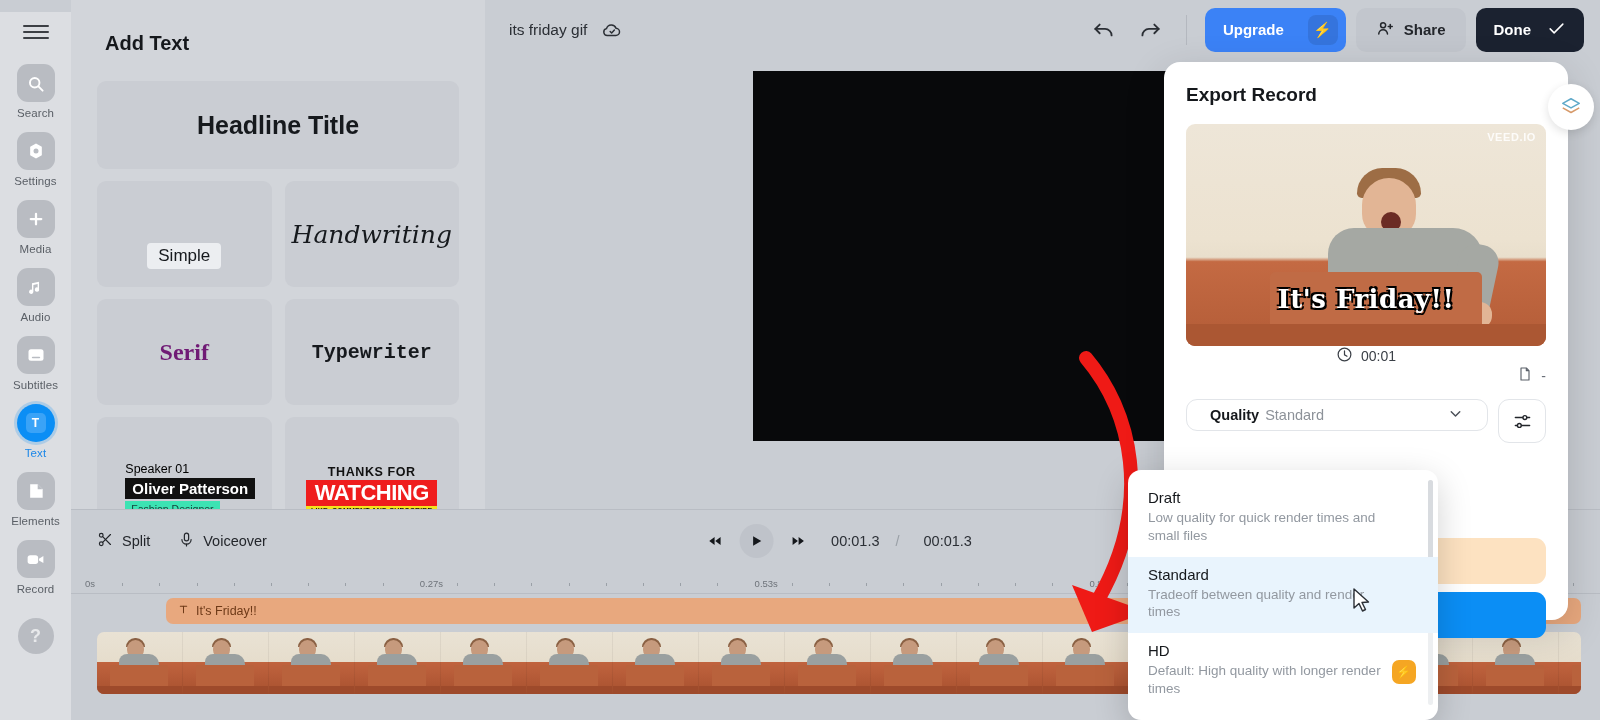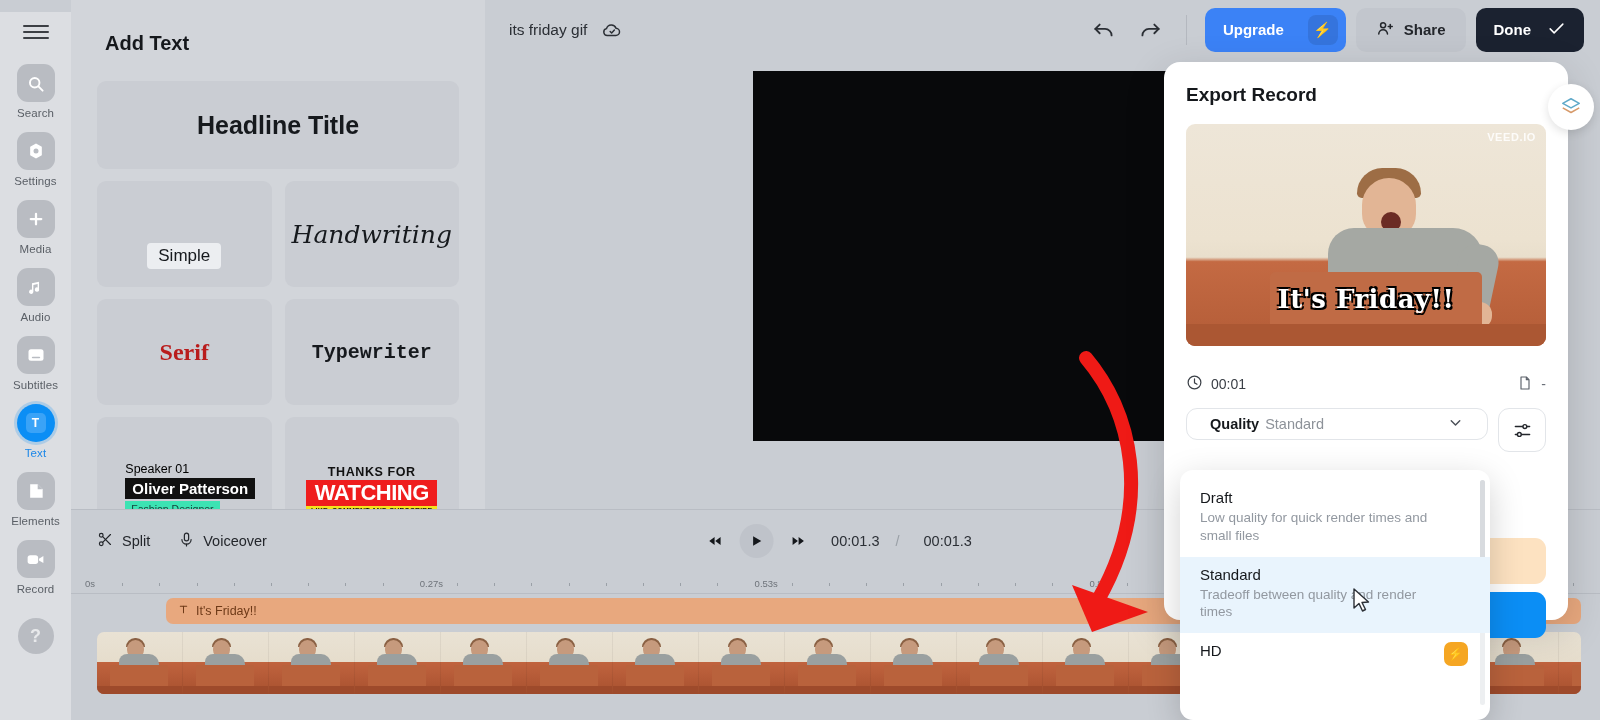--- a/index.html
+++ b/index.html
@@ -41,21 +41,21 @@
   .t-card {
     background:#cacdd3; border-radius:9px; display:flex; align-items:center; justify-content:center;
     cursor:pointer; overflow:hidden; position:relative;
   }
   .t-full { height: 88px; margin-bottom: 12px; }
   .t-row { display:flex; gap:13px; margin-bottom:12px; }
   .t-half { flex:1; height: 106px; }
   .f-headline { font-size:25px; font-weight:700; color:#16191d; }
   .f-simple { font-size:17px; color:#16191d; background:#eceef1; padding:3px 11px; border-radius:4px;margin-top:44px; }
   .f-hand { font-family:"DejaVu Serif", serif; font-style:italic; font-size:25px; color:#16191d; }
-  .f-serif { font-family:"Liberation Serif", serif; font-weight:700; font-size:24px; color:#b91c1c;text-align:center; }
+  .f-serif { font-family:"Liberation Serif", serif; font-weight:700; font-size:24px; color:#701a75;text-align:center; }
   .f-type { font-family:"Liberation Mono", monospace; font-size:20px; font-weight:700; color:#16191d; }
   .lower3 { margin-left:12px; align-self:flex-end; margin-bottom:6px; }
   .lower3 .l1 { font-size:12.5px; color:#000000; margin-bottom:2px; }
   .lower3 .l2 { background:#111; color:#fff; font-weight:700; font-size:15px; padding:2px 7px; display:inline-block; }
   .lower3 .l3 { background:#3ce3b3; color:#15403a; font-size:10.5px; padding:2px 6px; display:inline-block; margin-top:2px; }
   .thanks { text-align:center; align-self:flex-end; margin-bottom:8px; }
   .thanks .tt1 { font-size:12.5px; font-weight:700; letter-spacing:.6px; color:#111; }
   .thanks .tt2 { background:#ef1d1d; color:#fff; font-weight:700; font-size:22px; letter-spacing:-.5px; padding:0px 7px; margin-top:1px; }
   .thanks .tt3 { background:#f3e21c; color:#111; font-size:7px; font-weight:700; letter-spacing:.2px; padding:1px 5px; }
 
@@ -116,35 +116,35 @@
   .pv-face { position:absolute; left:176px; top:54px; width:54px; height:60px; border-radius:27px 27px 24px 24px; background:#e2b595; }
   .pv-mouth { position:absolute; left:195px; top:88px; width:20px; height:20px; border-radius:10px; background:#6b2b24; }
   .pv-body { position:absolute; left:142px; top:104px; width:155px; height:60px; border-radius:26px 30px 0 0; background:#a5a8a3; }
   .pv-arm { position:absolute; left:268px; top:120px; width:40px; height:80px; border-radius:18px; background:#a5a8a3; transform:rotate(12deg); }
   .pv-hand { position:absolute; left:282px; top:178px; width:24px; height:26px; border-radius:12px; background:#e2b595; }
   .pv-lap { position:absolute; left:84px; top:148px; width:212px; height:62px; background:#c06b45; border-radius:5px 5px 0 0; }
   .pv-desk { position:absolute; left:0; bottom:0; width:100%; height:22px; background:#ab5733; }
   .pv-cap { position:absolute; left:0; right:0; top:160px; text-align:center;
     font-family:"DejaVu Serif", serif; font-weight:700; font-size:26px; color:#fff;
     text-shadow:-2px -2px 0 #000,2px -2px 0 #000,-2px 2px 0 #000,2px 2px 0 #000; letter-spacing:.5px; }
-  .meta { display:flex; align-items:center; margin-top:28px; font-size:14px; color:#3a3f46; }
+  .meta { display:flex; align-items:center; margin-top:0; font-size:14px; color:#3a3f46;flex-direction:column; }
   .meta .left { display:flex; align-items:center; gap:8px; }
   .meta .right { margin-left:auto; display:flex; align-items:center; gap:8px; color:#6b7079; }
   .qrow { display:flex; gap:10px; margin-top:14px; }
   .qsel { flex:1; height:32px; border:1px solid #e2e5e9; border-radius:11px; display:flex; align-items:center; padding:0 23px; font-size:14.5px; cursor:pointer; }
   .qsel b { color:#15181c; font-weight:700; margin-right:6px; }
   .qsel span.v { color:#8d9299; }
   .qsel .chev { margin-left:auto; color:#4b5058; }
   .qadv { width:48px; height:44px; border:1px solid #e2e5e9; border-radius:11px; display:flex; align-items:center; justify-content:center; cursor:pointer; }
   .hidden-btn-a { position:absolute; left:22px; top:476px; width:360px; height:46px; border-radius:11px; background:#fde2c1; }
   .hidden-btn-b { position:absolute; left:22px; top:530px; width:360px; height:46px; border-radius:11px; background:#0b8ef5; }
 
   
   .dd {
-    position:absolute; left:1180px; top:470px; width:310px; height:250px;
+    position:absolute; left:1128px; top:470px; width:310px; height:250px;
     background:#fff; border-radius:13px; box-shadow:0 10px 34px rgba(0,0,0,.18);
     padding:10px 0 0 0; overflow:hidden;
   }
   .opt { padding:9px 20px 12px 20px; cursor:pointer; position:relative; }
   .opt.sel { background:#e9f4fd; }
   .opt .t { font-size:15px; color:#15181c; margin-bottom:3px; }
   .opt .d { font-size:13.5px; color:#9298a0; line-height:1.32; max-width:250px; }
   .opt .pro { position:absolute; right:22px; top:50%; transform:translateY(-50%); width:24px;height:24px;border-radius:7px;background:#f5a623;display:flex;align-items:center;justify-content:center;color:#fff;font-size:12px; }
   .dd-scroll { position:absolute; right:5px; top:10px; width:5px; height:225px; background:#edeff1; border-radius:3px; }
   .dd-thumb { position:absolute; right:5px; top:10px; width:5px; height:150px; background:#d8dbdf; border-radius:3px; }
@@ -670,20 +670,21 @@
       <div class="d">Low quality for quick render times and small files</div>
     </div>
 
     <div class="opt sel">
       <div class="t">Standard</div>
       <div class="d">Tradeoff between quality and render times</div>
     </div>
 
     <div class="opt">
       <div class="t">HD</div>
+      <div class="d">Default: High quality with longer render times</div>
       <div class="pro">⚡</div>
     </div>
   </div>
 
   <svg class="cursor" width="20" height="26" viewBox="0 0 20 26">
     <path d="M2 1 L2 20 L7 15.5 L10.5 23 L13.5 21.5 L10 14.5 L16.5 14 Z" fill="#fff" stroke="#2b2f35" stroke-width="1.4" stroke-linejoin="round"></path>
   </svg>
 
 </div>
 

